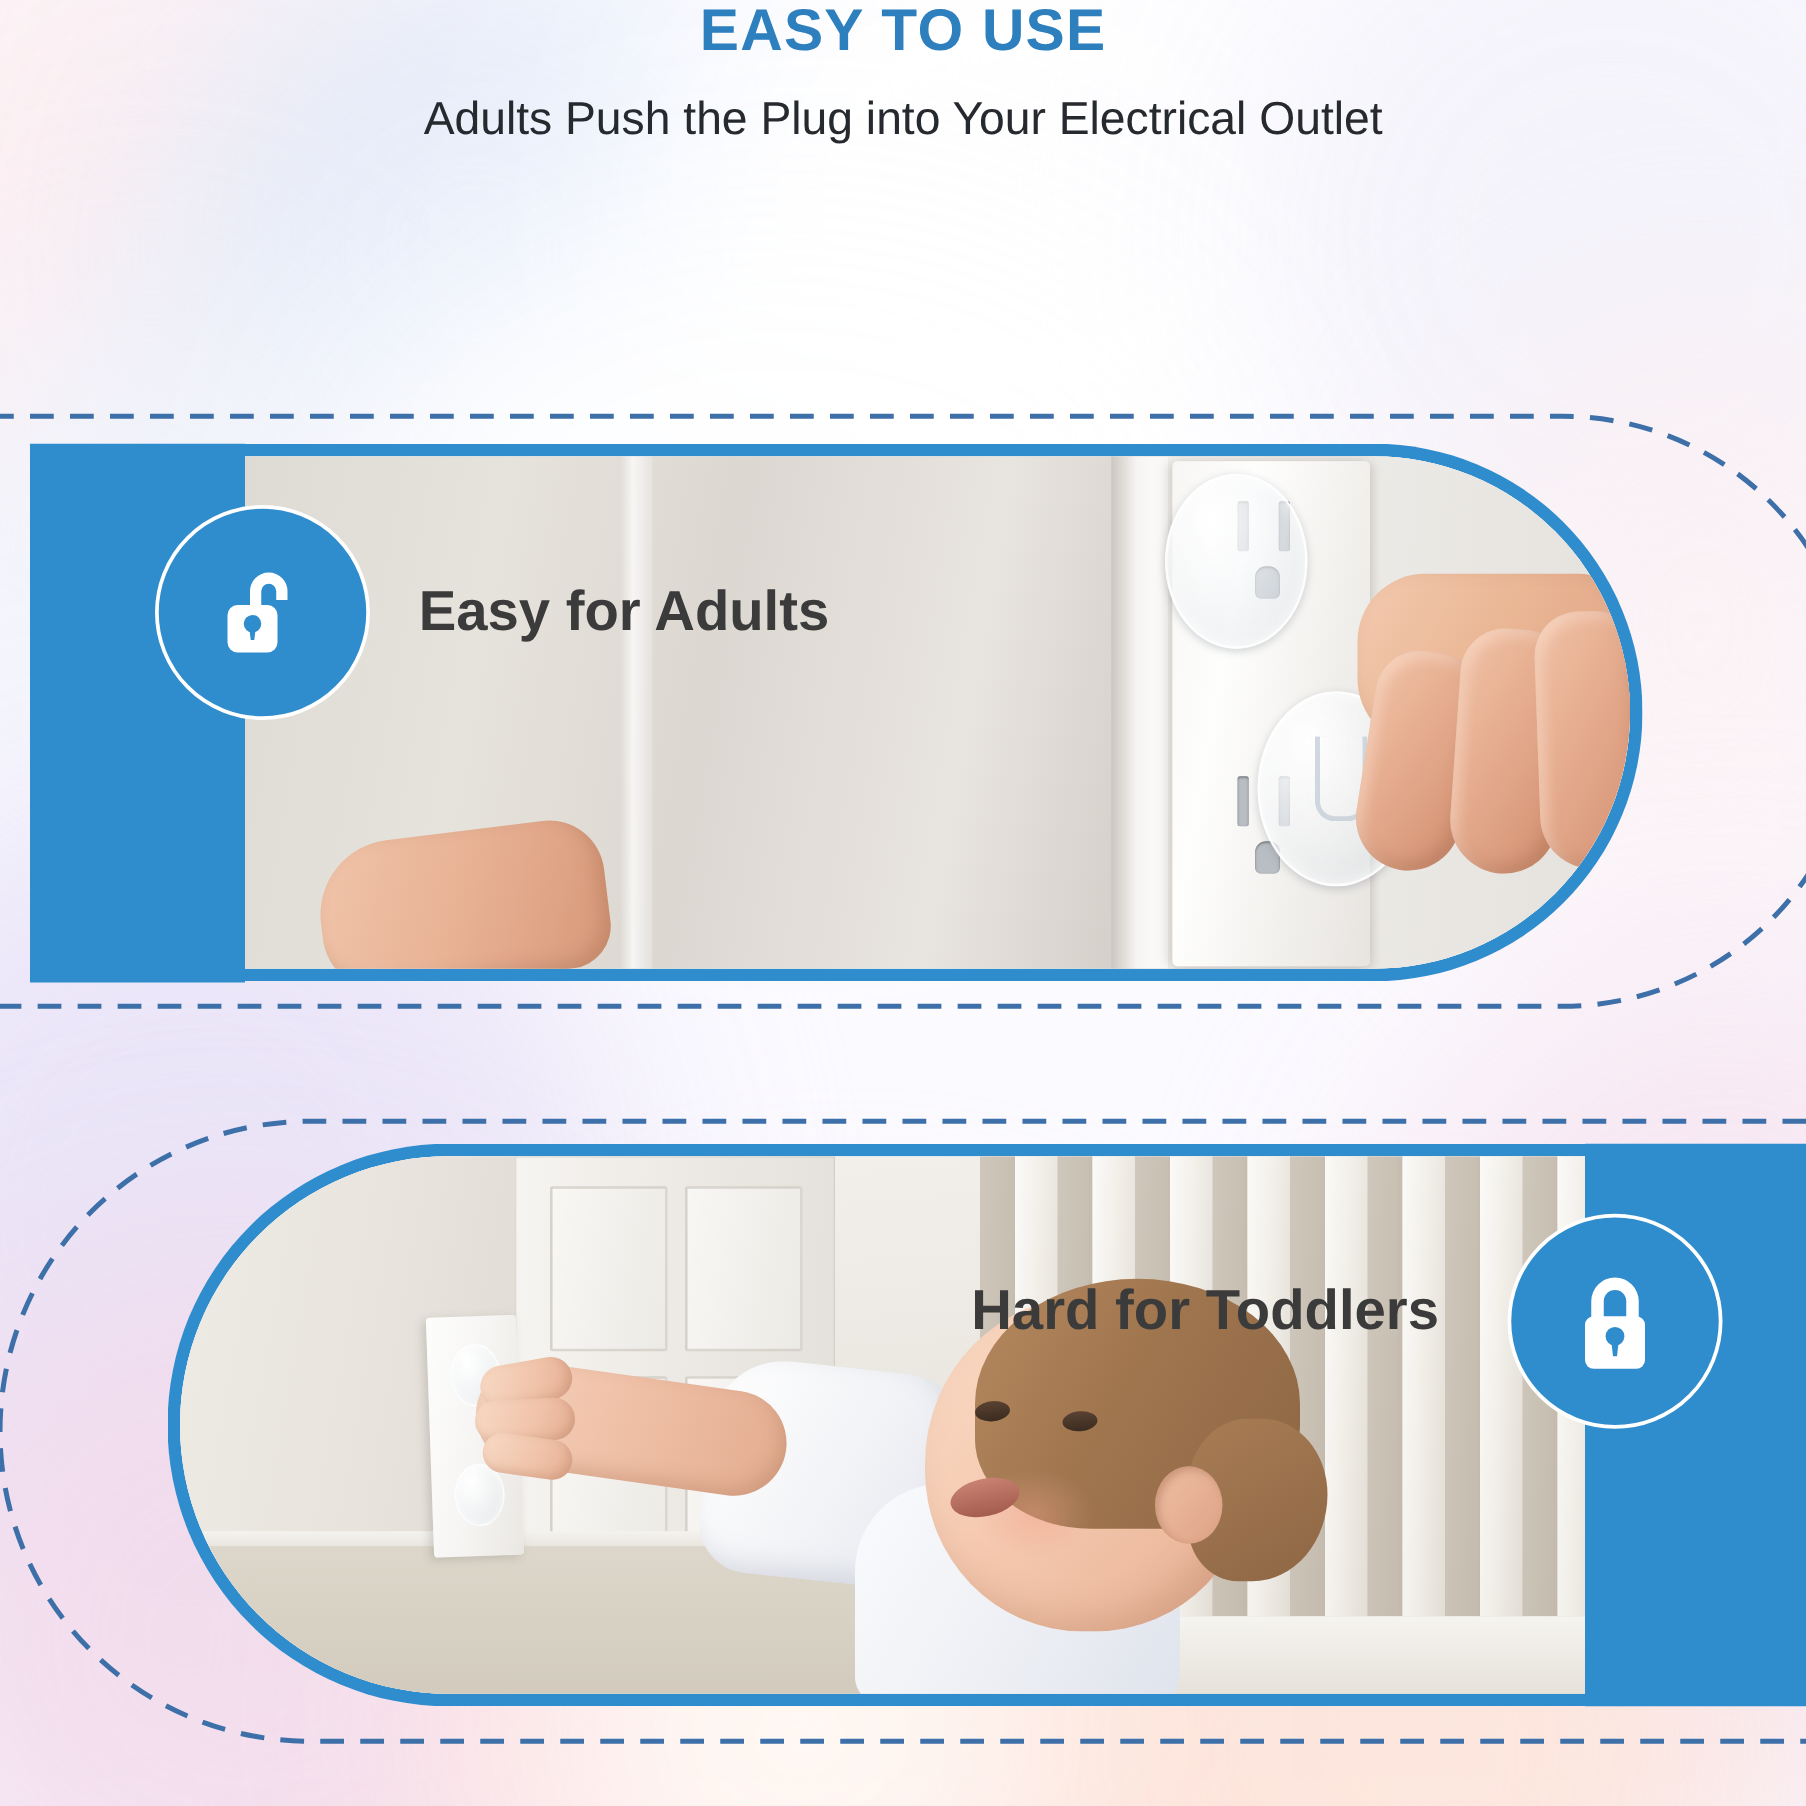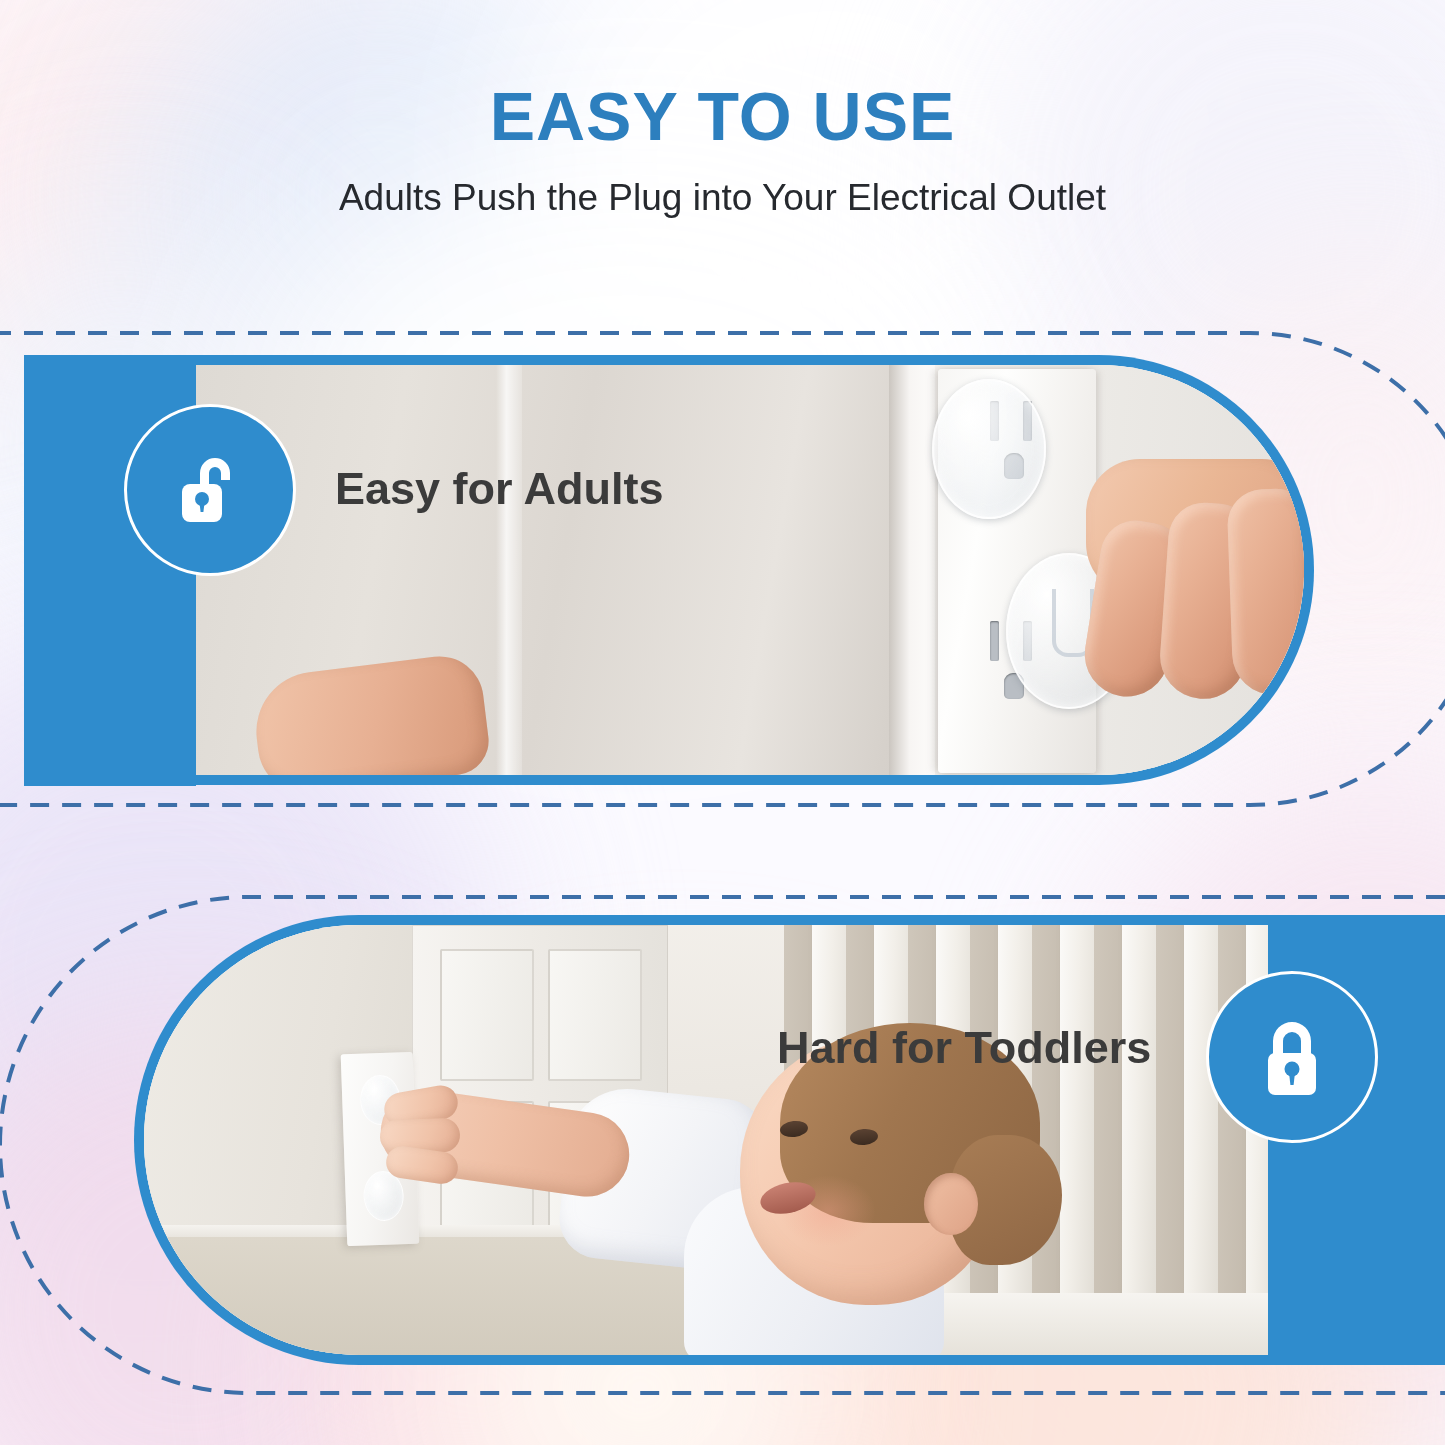--- a/index.html
+++ b/index.html
@@ -22,22 +22,22 @@
   .b8{left:760px;top:1090px;width:640px;height:620px;background:#fde4d9;opacity:.85;}
   .b9{left:1080px;top:760px;width:600px;height:700px;background:#f6e3ef;opacity:.8;}
   .b10{left:430px;top:1210px;width:420px;height:360px;background:#fffaf4;opacity:.95;}
   .b11{left:250px;top:150px;width:760px;height:520px;background:#ffffff;opacity:.92;}
   .b12{left:1150px;top:240px;width:420px;height:520px;background:#fdeff1;opacity:.6;}
   .b13{left:-60px;top:230px;width:360px;height:420px;background:#eef4fd;opacity:.8;}
 
   
   #header{position:absolute;left:0;top:0;width:1445px;z-index:6;text-align:center;}
   #title{
-    margin:0;padding-top:82px;
-    font-size:68px;font-weight:bold;letter-spacing:1px;
+    margin:0;
+    font-size:47px;font-weight:bold;letter-spacing:1px;
     color:#2d7fbe;line-height:1;
   }
   #subtitle{
     margin:0;padding-top:28px;
     font-size:37px;font-weight:400;color:#26292e;line-height:1.1;
   }
 
   
   .panel{position:absolute;z-index:4;}
 

